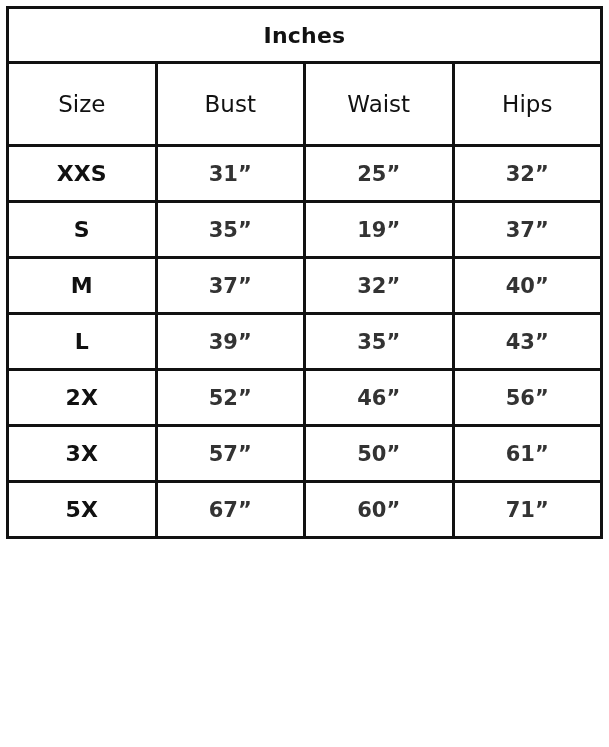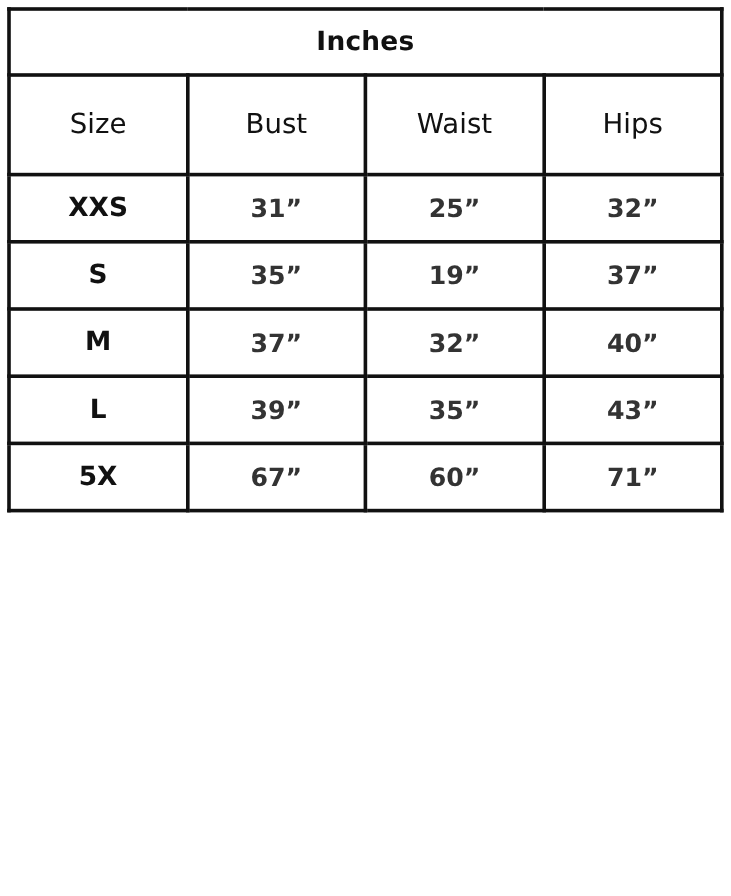--- a/index.html
+++ b/index.html
@@ -90,20 +90,32 @@
         <td class="meas-cell">32”</td>
         <td class="meas-cell">40”</td>
       </tr>
       <tr>
         <td class="size-cell">L</td>
         <td class="meas-cell">39”</td>
         <td class="meas-cell">35”</td>
         <td class="meas-cell">43”</td>
       </tr>
       <tr>
+        <td class="size-cell">2X</td>
+        <td class="meas-cell">52”</td>
+        <td class="meas-cell">46”</td>
+        <td class="meas-cell">56”</td>
+      </tr>
+      <tr>
+        <td class="size-cell">3X</td>
+        <td class="meas-cell">57”</td>
+        <td class="meas-cell">50”</td>
+        <td class="meas-cell">61”</td>
+      </tr>
+      <tr>
         <td class="size-cell">5X</td>
         <td class="meas-cell">67”</td>
         <td class="meas-cell">60”</td>
         <td class="meas-cell">71”</td>
       </tr>
     </tbody>
   </table>
 </div>
 
 </body></html>

